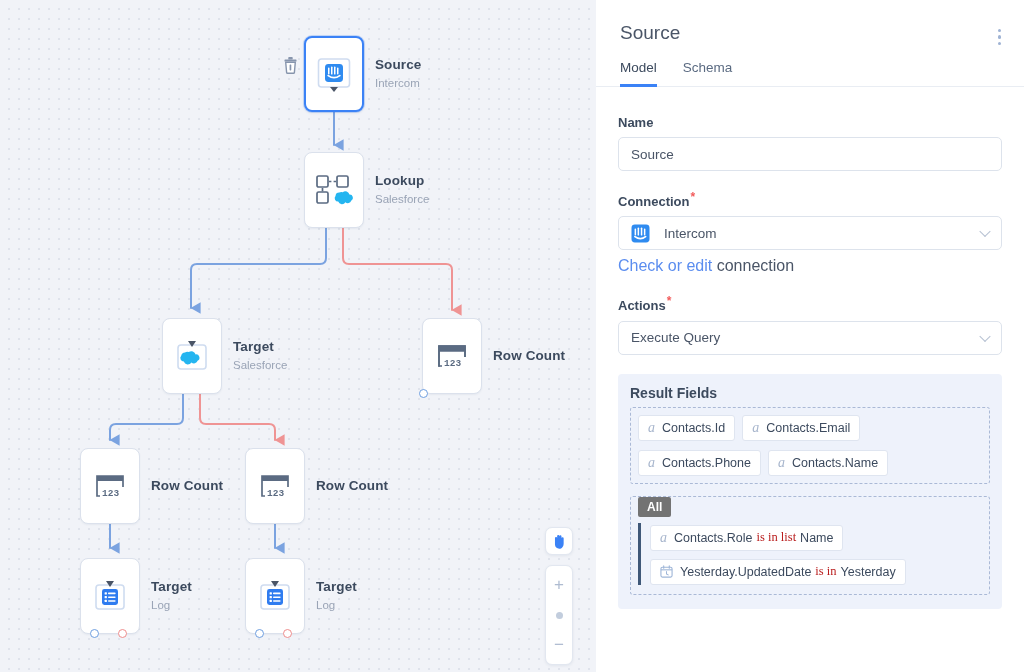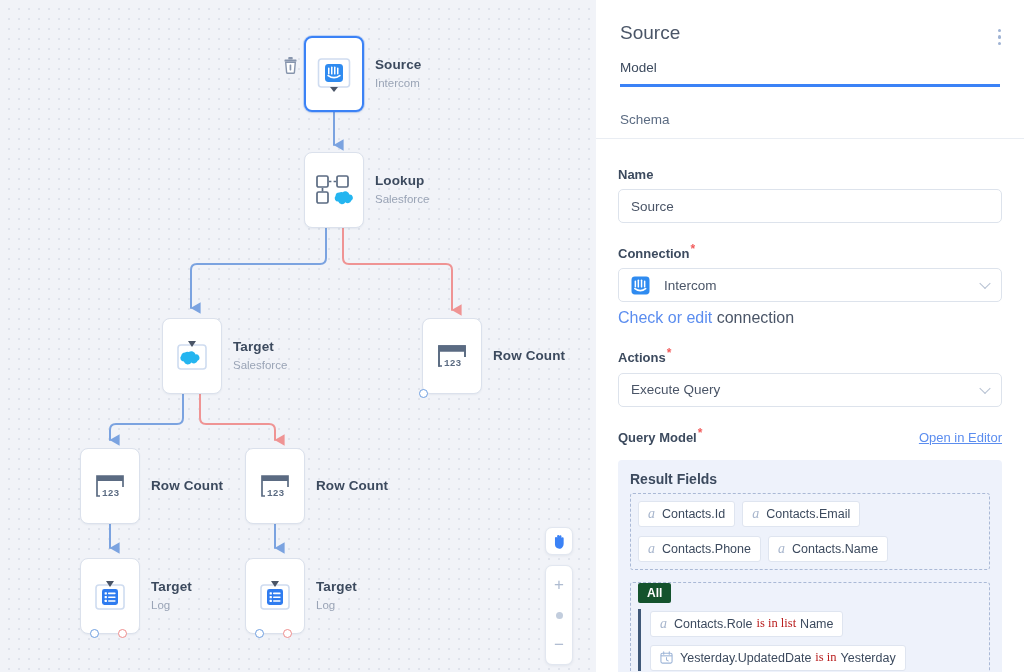--- a/index.html
+++ b/index.html
@@ -90,21 +90,21 @@
   }
   #panel-head { padding: 22px 24px 0 24px; position: relative; }
   #panel-title { font-size: 19px; color: #4a5567; font-weight: normal; }
   #kebab { position: absolute; right: 20px; top: 26px;
            display: flex; flex-direction: column; gap: 3px; align-items: center;
            padding: 3px; }
   #kebab i { width: 3.4px; height: 3.4px; border-radius: 50%; background: #9fb3d4;
              display: block; }
 
   #tabs { display: flex; gap: 26px; padding: 0 24px;
-          margin-top: 16px; border-bottom: 1px solid #e9edf3; flex-direction: column; }
+          margin-top: 16px; border-bottom: 1px solid #e9edf3; }
   .tab { font-size: 13.5px; color: #5b6b82; padding-bottom: 9px;
          border-bottom: 3px solid transparent; margin-bottom: -1px; }
   .tab.active { color: #3c4a5e; border-bottom-color: #3b82f6; }
 
   #panel-body { flex: 1; padding: 26px 22px 0 22px; overflow: hidden; }
 
   .field { margin-bottom: 19px; }
   .field-label {
     font-size: 13px; font-weight: bold; color: #3c4a5e; margin-bottom: 7px;
     display: inline-block;
@@ -158,21 +158,21 @@
   .ficon-a { font-family: "Liberation Serif", serif; font-style: italic;
              color: #a8b6cd; font-size: 14px; line-height: 1; }
   .op { color: #b91c1c; margin: 15px 4px; font-family: Liberation Serif, serif; }
 
   #filters-wrap { margin-top: 12px; }
   .filters-dashed {
     border: 1px dashed #aab9d6; border-radius: 3px;
     padding: 0 7px 9px 7px; position: relative;
   }
   .all-badge {
-    display: inline-block; background: #14532d; color: #ffffff;
+    display: inline-block; background: #737373; color: #ffffff;
     font-size: 12px; font-weight: bold;
     padding: 3px 9px; border-radius: 2px;
     margin: 0 0 6px 0;
   }
   .filter-group { border-left: 3px solid #3f5878; padding-left: 9px; }
   .filter-rows { display: flex; flex-direction: column; gap: 8px; padding-top: 2px; }
   .filter-rows .chip { margin-bottom: 0; align-self: flex-start; }
 </style>
 </head>
 <body>
@@ -435,26 +435,20 @@
         <div class="field-label">
           <span>Actions</span><span class="req">*</span>
         </div>
         <div class="select">
           <span>Execute Query</span>
           <span class="chev"></span>
         </div>
       </div>
 
       <div class="field">
-        <div class="qm-head">
-          <div class="field-label">
-            <span>Query Model</span><span class="req">*</span>
-          </div>
-          <a class="link-right" href="#">Open in Editor</a>
-        </div>
 
         <div id="query-model">
 
           <div class="qm-section-title">Result Fields</div>
           <div class="dashed-box">
             <span class="chip">
               <span class="ficon ficon-a">a</span>
               <span>Contacts.Id</span>
             </span>
             <span class="chip">

